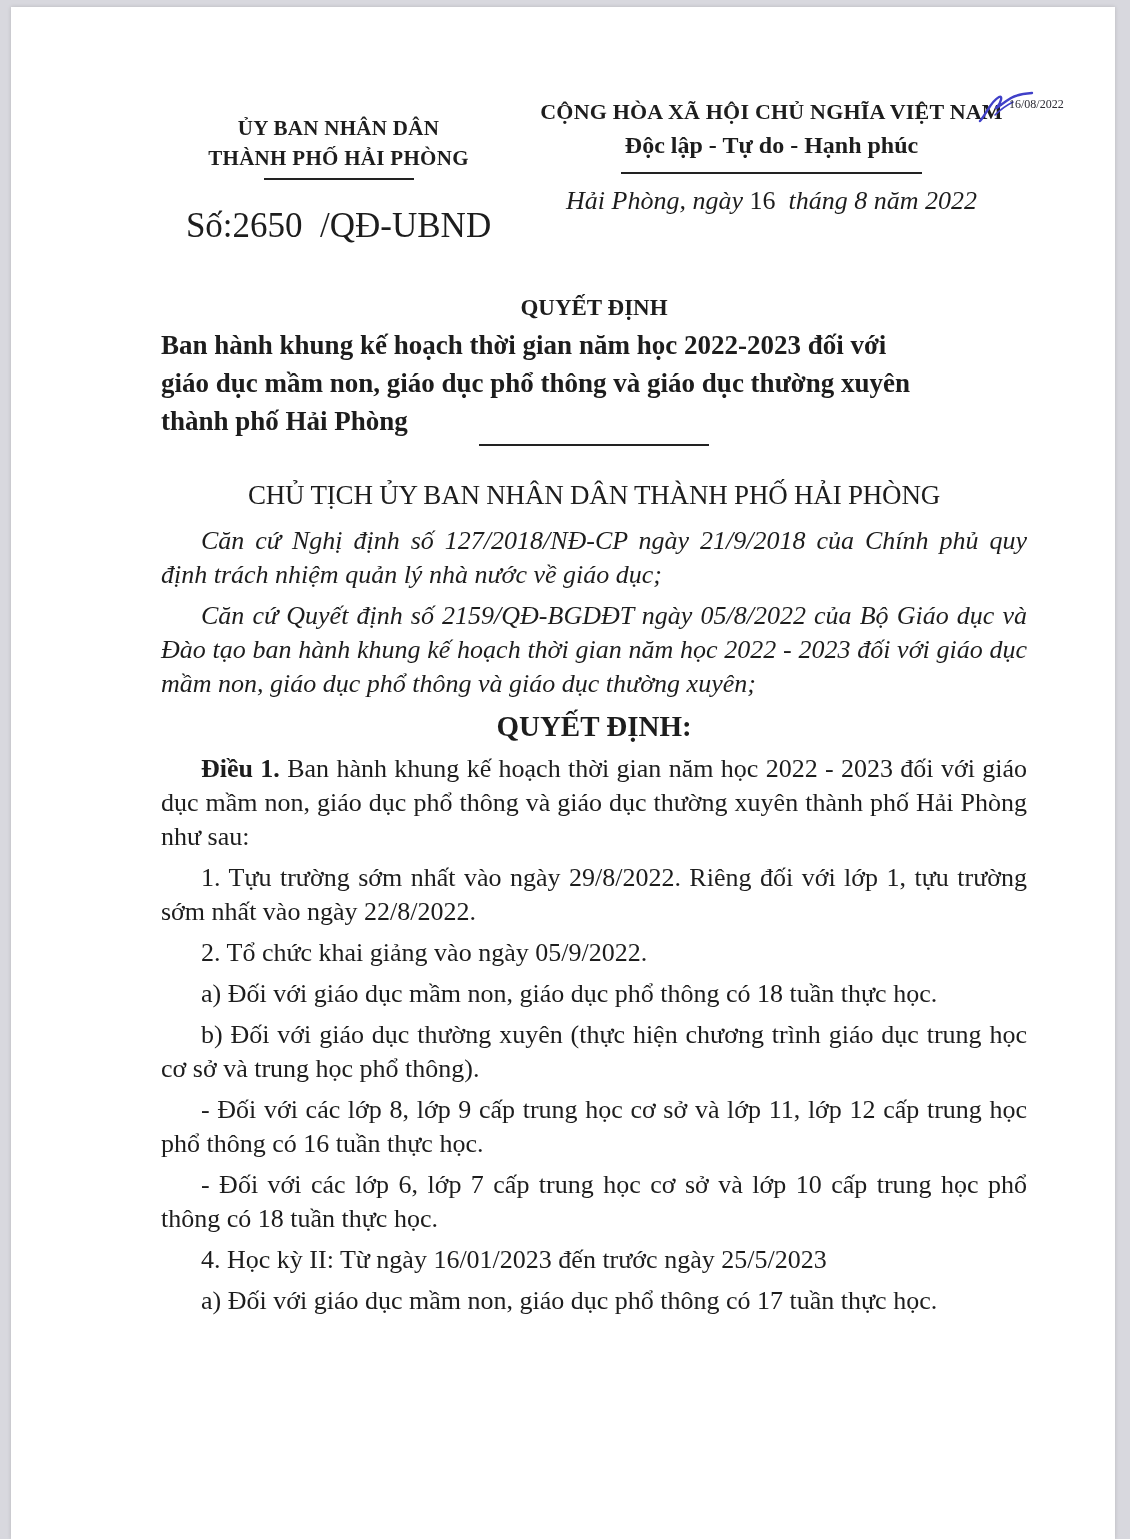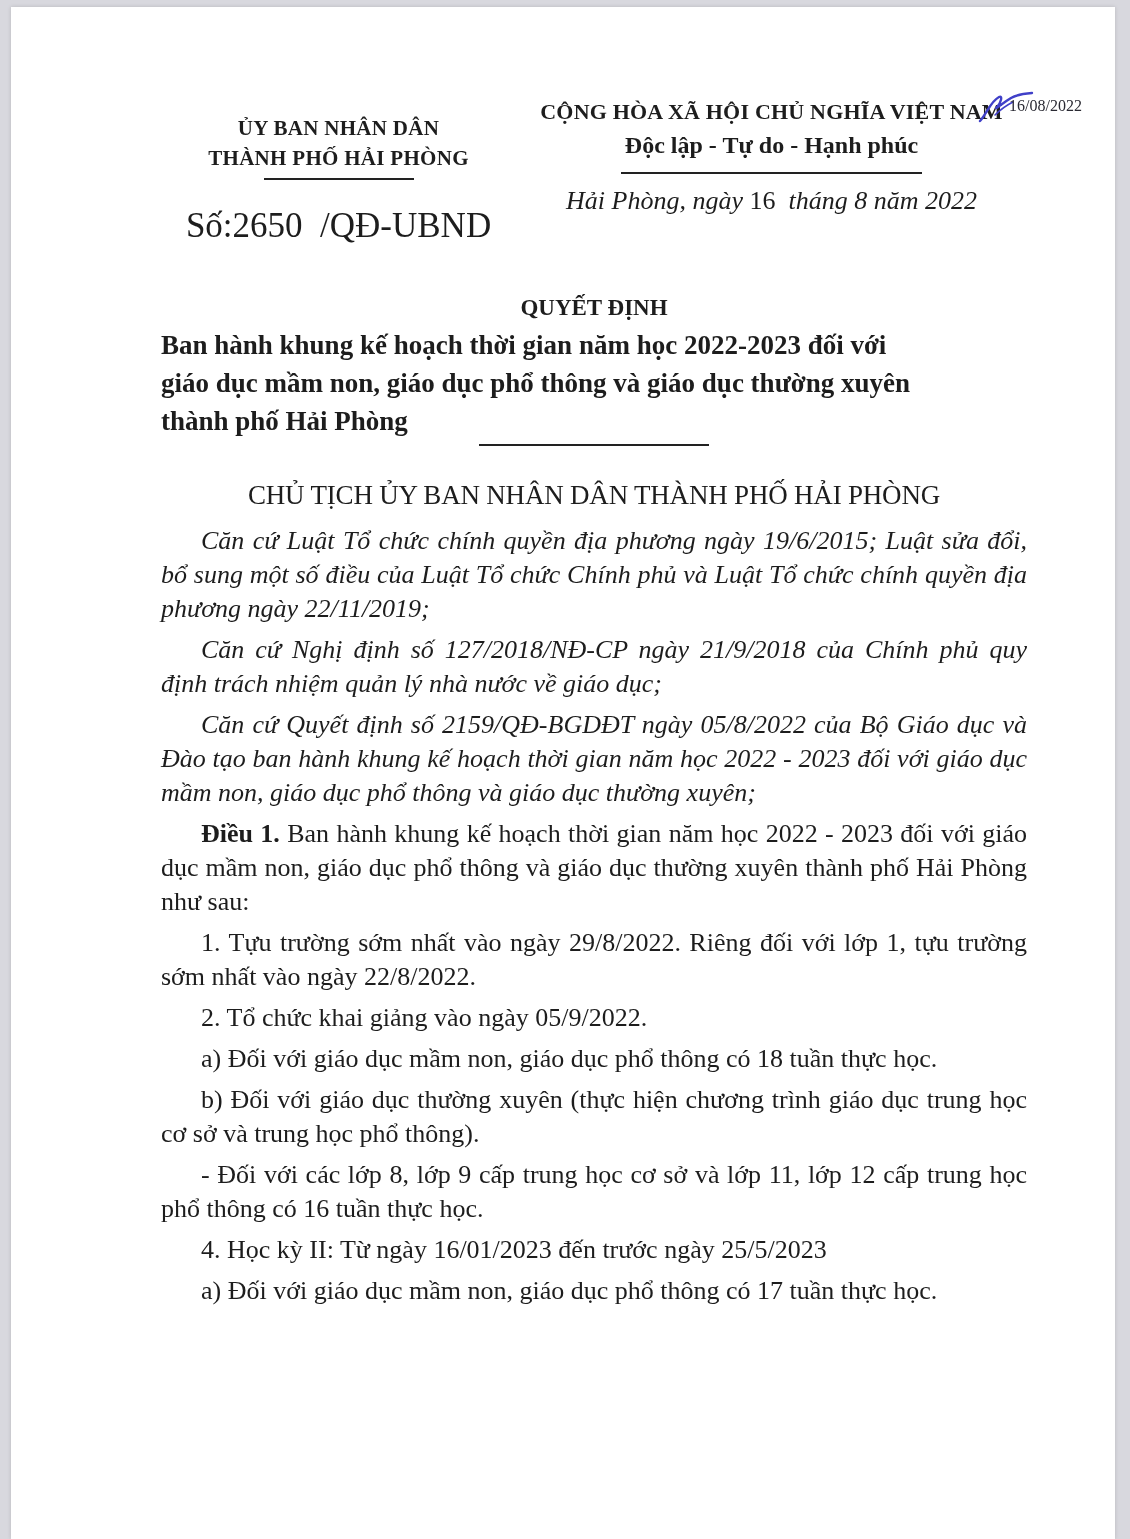--- a/index.html
+++ b/index.html
@@ -82,21 +82,21 @@
     top: 84px;
     right: 28px;
     width: 110px;
     height: 36px;
   }
   .stamp svg { position: absolute; left: 0; top: 0; }
   .stamp-date {
     position: absolute;
     left: 32px;
     top: 6px;
-    font-size: 16px;
+    font-size: 12px;
     color: #2a2a33;
     white-space: nowrap;
   }
   
   .title {
     text-align: center;
     font-weight: bold;
     font-size: 23px;
     line-height: 36px;
     margin-top: 44px;
@@ -170,28 +170,29 @@
 
   <div class="title">QUYẾT ĐỊNH</div>
   <div class="subtitle">Ban hành khung kế hoạch thời gian năm học 2022-2023 đối với</div>
   <div class="subtitle">giáo dục mầm non, giáo dục phổ thông và giáo dục thường xuyên</div>
   <div class="subtitle">thành phố Hải Phòng</div>
   <div class="title-rule"></div>
 
   <div class="chairman">CHỦ TỊCH ỦY BAN NHÂN DÂN THÀNH PHỐ HẢI PHÒNG</div>
 
   <div class="doc-body">
-    <p class="para preamble">Căn cứ Luật Tổ chức chính quyền địa phương ngày 19/6/2015; Luật sửa đổi, bổ sung một số điều của Luật Tổ chức Chính phủ và Luật Tổ chức chính quyền địa phương ngày 22/11/2019;</p>
     <p class="para preamble">Căn cứ Nghị định số 127/2018/NĐ-CP ngày 21/9/2018 của Chính phủ quy định trách nhiệm quản lý nhà nước về giáo dục;</p>
     <p class="para preamble">Căn cứ Quyết định số 2159/QĐ-BGDĐT ngày 05/8/2022 của Bộ Giáo dục và Đào tạo ban hành khung kế hoạch thời gian năm học 2022 - 2023 đối với giáo dục mầm non, giáo dục phổ thông và giáo dục thường xuyên;</p>
 
+    <div class="decision">QUYẾT ĐỊNH:</div>
 
     <p class="para"><span class="bold">Điều 1.</span><span> Ban hành khung kế hoạch thời gian năm học 2022 - 2023 đối với giáo dục mầm non, giáo dục phổ thông và giáo dục thường xuyên thành phố Hải Phòng như sau:</span></p>
     <p class="para">1. Tựu trường sớm nhất vào ngày 29/8/2022. Riêng đối với lớp 1, tựu trường sớm nhất vào ngày 22/8/2022.</p>
     <p class="para">2. Tổ chức khai giảng vào ngày 05/9/2022.</p>
     <p class="para">a) Đối với giáo dục mầm non, giáo dục phổ thông có 18 tuần thực học.</p>
     <p class="para">b) Đối với giáo dục thường xuyên (thực hiện chương trình giáo dục trung học cơ sở và trung học phổ thông).</p>
     <p class="para">- Đối với các lớp 8, lớp 9 cấp trung học cơ sở và lớp 11, lớp 12 cấp trung học phổ thông có 16 tuần thực học.</p>
+    <p class="para">- Đối với các lớp 6, lớp 7 cấp trung học cơ sở và lớp 10 cấp trung học phổ thông có 18 tuần thực học.</p>
     <p class="para">4. Học kỳ II: Từ ngày 16/01/2023 đến trước ngày 25/5/2023</p>
     <p class="para">a) Đối với giáo dục mầm non, giáo dục phổ thông có 17 tuần thực học.</p>
   </div>
 
 </div>
 
 </body></html>

